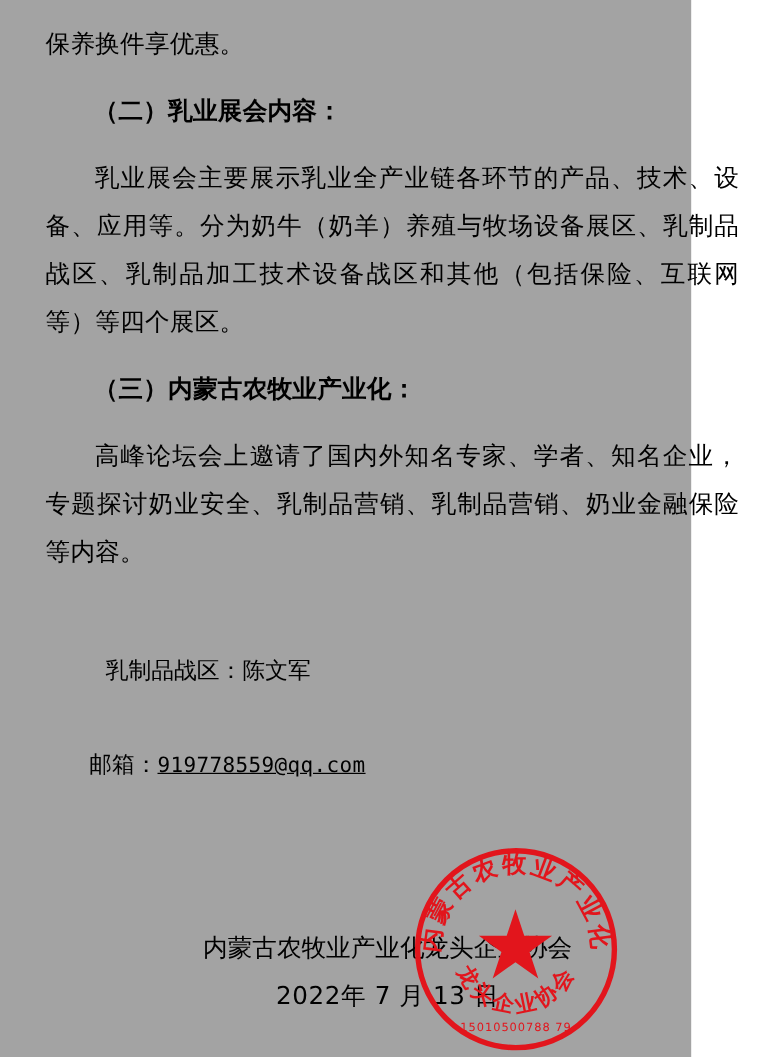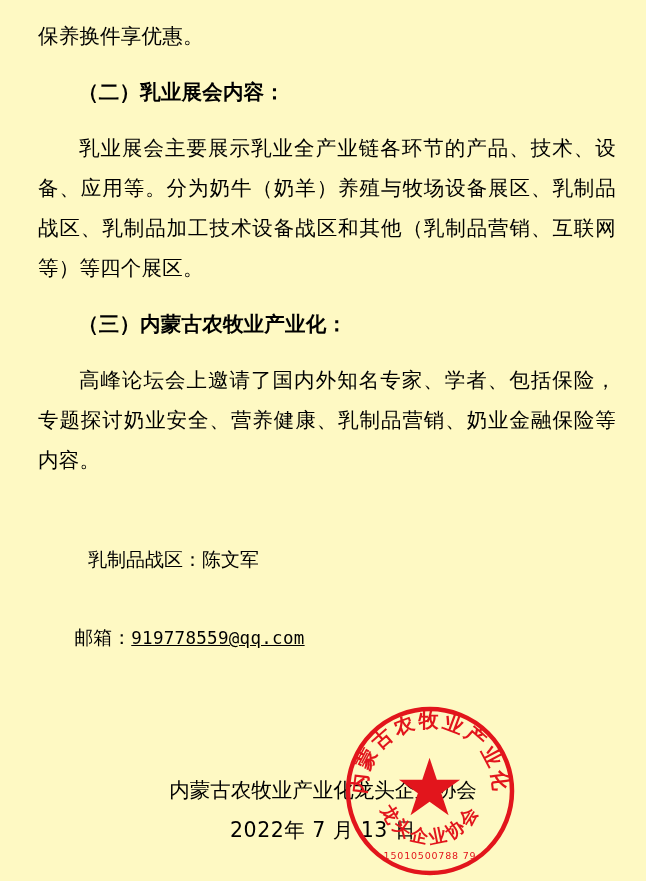--- a/index.html
+++ b/index.html
@@ -10,23 +10,23 @@
   body {
     width: 646px;
     height: 881px;
     position: relative;
     overflow: hidden;
     font-family: "DejaVu Sans", "Liberation Sans", sans-serif;
   }
   .page {
     position: absolute;
     left: 0; top: 0;
-    width: 646px;
+    width: 576px;
     height: 881px;
-    background: #fef9c3;
+    background: #a3a3a3;
   }
   .body-text {
     position: absolute;
     left: 38px;
     top: 16px;
     width: 578px;
     color: #000000;
     font-size: 20.5px;
     line-height: 40px;
     letter-spacing: 0.2px;
@@ -97,23 +97,23 @@
   .seal svg { display: block; }
 </style>
 </head>
 <body>
 
 <div class="page">
 
   <div class="body-text">
     <p class="para cont">保养换件享优惠。</p>
     <p class="para heading">（二）乳业展会内容：</p>
-    <p class="para indent">乳业展会主要展示乳业全产业链各环节的产品、技术、设备、应用等。分为奶牛（奶羊）养殖与牧场设备展区、乳制品战区、乳制品加工技术设备战区和其他（乳制品营销、互联网等）等四个展区。</p>
+    <p class="para indent">乳业展会主要展示乳业全产业链各环节的产品、技术、设备、应用等。分为奶牛（奶羊）养殖与牧场设备展区、乳制品战区、乳制品加工技术设备战区和其他（包括保险、互联网等）等四个展区。</p>
     <p class="para heading">（三）内蒙古农牧业产业化：</p>
-    <p class="para indent">高峰论坛会上邀请了国内外知名专家、学者、包括保险，专题探讨奶业安全、营养健康、乳制品营销、奶业金融保险等内容。</p>
+    <p class="para indent">高峰论坛会上邀请了国内外知名专家、学者、知名企业，专题探讨奶业安全、乳制品营销、乳制品营销、奶业金融保险等内容。</p>
   </div>
 
   <div class="sig-block">
     <div class="sig-line">乳制品战区：陈文军</div>
     <div class="sig-line">
       <span>邮箱：</span><span class="email">919778559@qq.com</span>
     </div>
   </div>
 
   <div class="closing">

